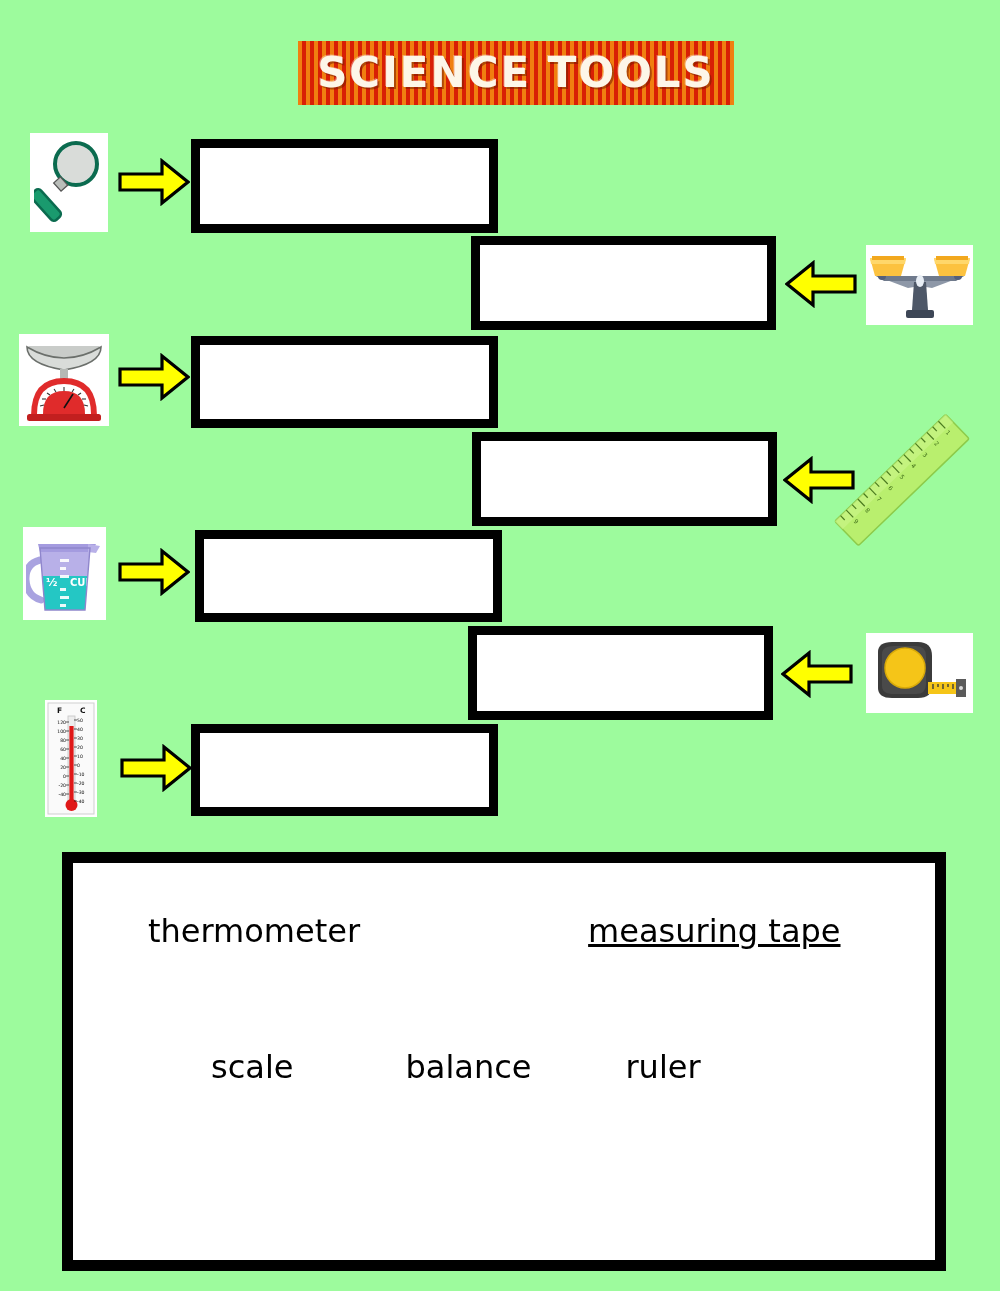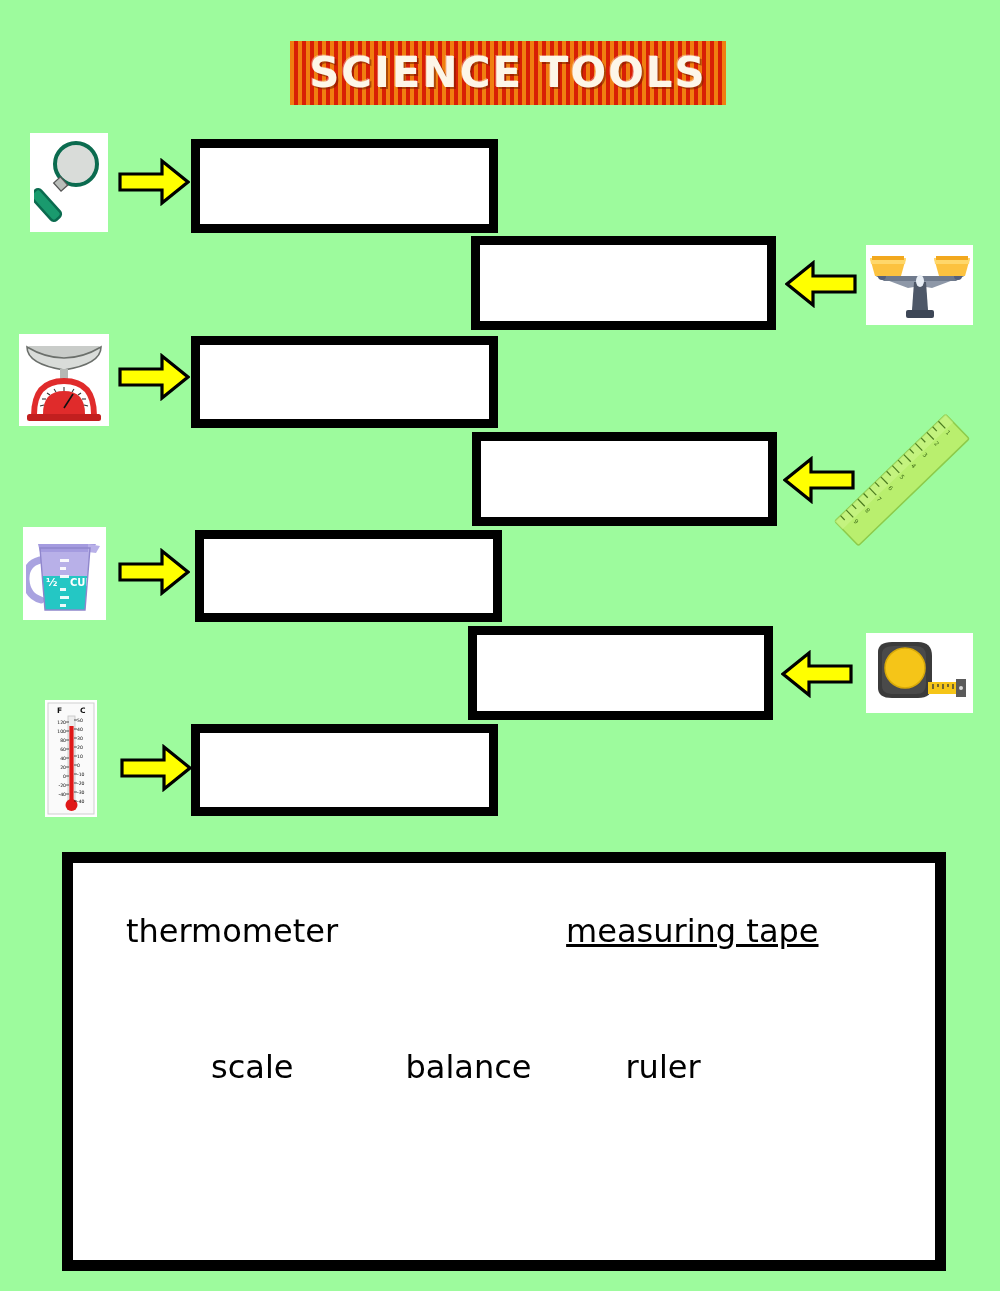--- a/index.html
+++ b/index.html
@@ -17,21 +17,21 @@
   }
   .page {
     position: relative;
     width: 1000px;
     height: 1291px;
   }
 
   
   .title-banner {
     position: absolute;
-    left: 290px;
+    left: 298px;
     top: 41px;
     width: 436px;
     height: 64px;
     background:
       repeating-linear-gradient(
         90deg,
         #f07f10 0px, #f07f10 4px,
         #d81f05 4px, #d81f05 8px
       );
     display: flex;
@@ -89,21 +89,21 @@
     border: 11px solid #000000;
     box-sizing: border-box;
   }
   .wb-row {
     position: absolute;
     left: 0;
     width: 100%;
     display: flex;
     box-sizing: border-box;
   }
-  .wb-row-1 { top: 52px; padding: 0 55px 0 53px; justify-content: flex-start; }
+  .wb-row-1 { top: 52px; padding: 0 55px 0 75px; justify-content: flex-start; }
   .wb-row-2 { top: 188px; padding: 0 64px 0 60px; }
   .wb-row-3 { top: 325px; padding: 0 55px 0 55px; }
   .word {
     font-family: "DejaVu Sans", sans-serif;
     font-size: 32px;
     color: #000000;
     white-space: nowrap;
     line-height: 1;
   }
   .wb-row-1 .w1 { margin-left: 0px; }

